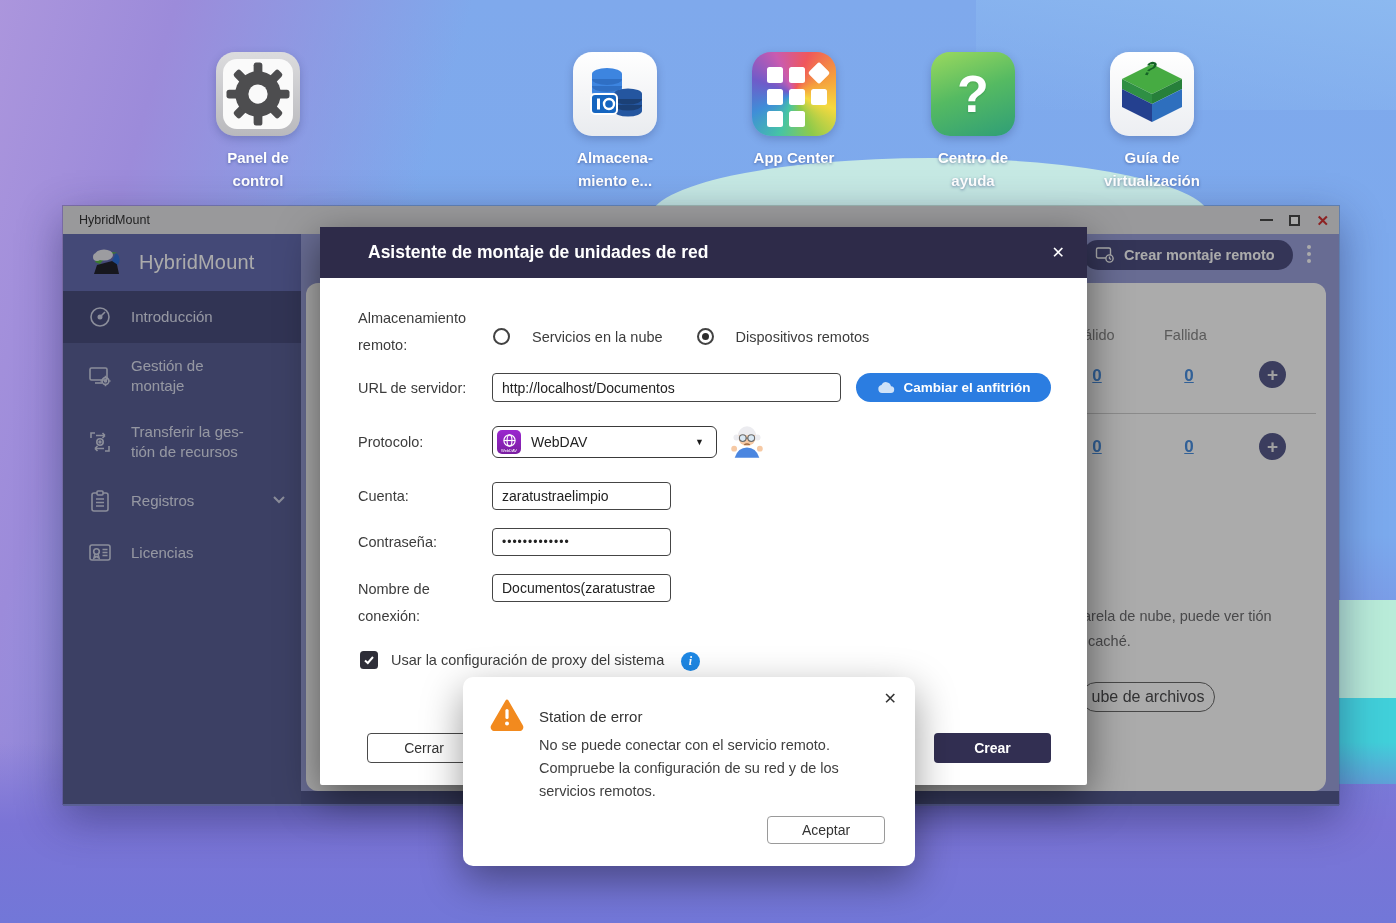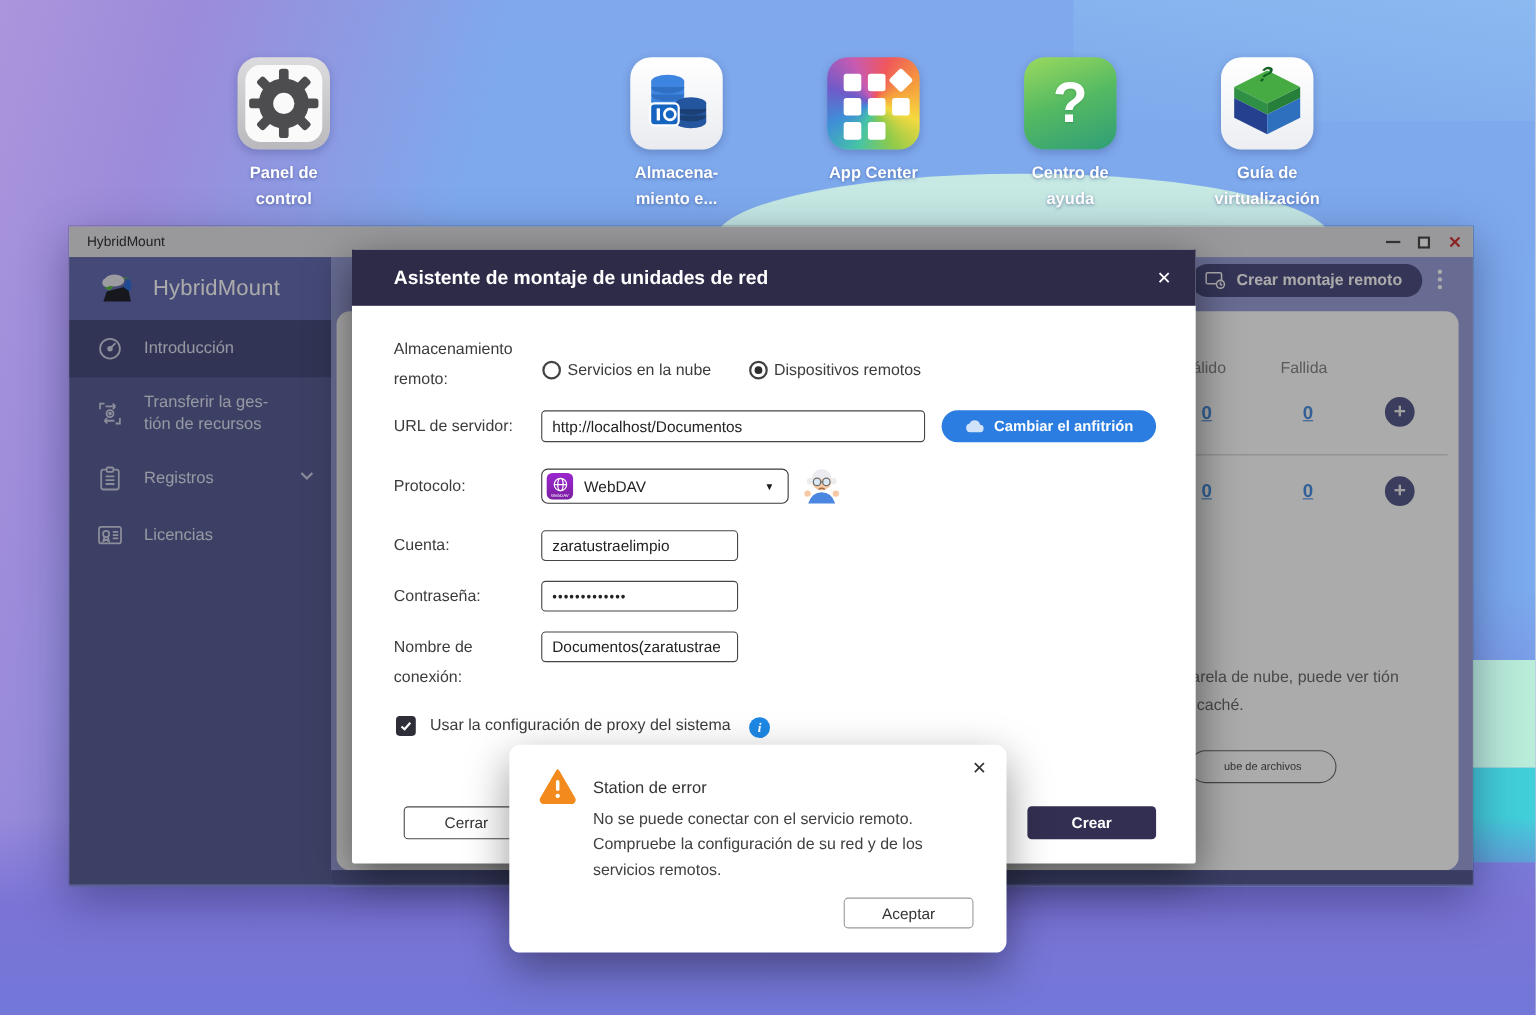--- a/index.html
+++ b/index.html
@@ -71,38 +71,38 @@
   .card { position:absolute; left:5px; top:49px; width:1020px; height:508px; background:#fff; border-radius:12px; }
   .navy-strip { position:absolute; left:0; right:0; top:557px; height:15px; background:#565c92; }
 
   .ph { position:absolute; font-size:14.5px; color:#888; }
   .zero { position:absolute; font-size:17px; color:#4a90e2; text-decoration:underline; font-weight:bold; width:30px; text-align:center; }
   .pluscirc { position:absolute; width:27px; height:27px; border-radius:50%; background:#585c8d; color:#efefef;
     display:flex; align-items:center; justify-content:center; font-size:19px; font-weight:bold; line-height:1; cursor:pointer; }
   .cdivider { position:absolute; height:1px; background:#cfcfcf; }
   .cnote { position:absolute; font-size:14.5px; color:#6e6e70; }
   .cpill { position:absolute; width:134px; height:30px; border:1.5px solid #6a6a6a; border-radius:16px;
-    display:flex; align-items:center; justify-content:center; font-size:10px; color:#4c4c4e; background:transparent; }
+    display:flex; align-items:center; justify-content:center; font-size:16px; color:#4c4c4e; background:transparent; }
 
   .dim { position:absolute; inset:0; background:rgba(0,0,0,0.33); z-index:50; }
 
   
   .wizard { position:absolute; left:320px; top:227px; width:767px; height:558px; background:#fff; z-index:10;
     box-shadow:0 12px 40px rgba(0,0,0,0.5); border-radius:2px; }
-  .wiz-header { height:51px; background:#2e2b49; display:flex; align-items:center; padding:0 22px 0 38px; }
+  .wiz-header { height:51px; background:#2e2b49; display:flex; align-items:center; padding:0 22px 0 48px; }
   .wiz-title { color:#fff; font-size:17.5px; font-weight:bold; }
   .wiz-close { margin-left:auto; color:#fff; font-size:16px; cursor:pointer; }
   .flabel { position:absolute; font-size:14.5px; color:#3c3c3c; line-height:27px; }
   .flabel span { display:block; }
   .tinput { position:absolute; border:1px solid #454545; border-radius:4px; font-size:14px; padding:0 9px;
     color:#222; font-family:"Liberation Sans",sans-serif; background:#fff; outline:none; }
   .radio-row { position:absolute; left:173px; top:101px; display:flex; align-items:center; font-size:14.5px; color:#3c3c3c; }
   .rc { width:17px; height:17px; border:2px solid #424242; border-radius:50%; position:relative; flex:none; }
   .rc.on::after { content:""; position:absolute; left:3px; top:3px; width:7px; height:7px; border-radius:50%; background:#2d2d2d; }
-  .radio-row .rlbl { margin-left:6px; }
+  .radio-row .rlbl { margin-left:22px; }
   .btn-blue { position:absolute; left:536px; top:146px; width:195px; height:29px; border-radius:15px; border:none;
     background:#2b7de1; color:#fff; font-weight:bold; font-size:13.5px; display:flex; align-items:center;
     justify-content:center; gap:9px; cursor:pointer; font-family:"Liberation Sans",sans-serif; }
   .selectbox { position:absolute; left:172px; top:199px; width:225px; height:32px; border:1.5px solid #3a3a3a;
     border-radius:6px; display:flex; align-items:center; padding:0 12px 0 4px; cursor:pointer; background:#fff; }
   .wdv-ic { width:24px; height:24px; border-radius:5px; background:linear-gradient(180deg,#9b27cf,#7b1fa2);
     position:relative; flex:none; display:flex; align-items:center; justify-content:center; }
   .wdv-micro { position:absolute; bottom:1px; left:0; right:0; text-align:center; font-size:4px; color:#fff; }
   .sel-lbl { margin-left:10px; font-size:14px; color:#222; }
   .sel-caret { margin-left:auto; font-size:9px; color:#1c1c1c; }
@@ -288,20 +288,35 @@
                 <line x1="13" y1="13" x2="18" y2="8"></line>
                 <circle cx="13" cy="13" r="1.7" fill="#cfd3e6"></circle>
             </svg>
           </span>
           <span class="slbl">
               <span>Introducción</span>
               <span></span>
             </span>
         </div>
 
+        <div class="sitem">
+          <span class="sicon">
+            <svg width="26" height="26" viewBox="0 0 26 26" fill="none" stroke="#cfd3e6" stroke-width="1.6">
+              <rect x="3" y="5" width="17" height="12" rx="1.5"></rect>
+              <path d="M8 20 h7"></path>
+              <circle cx="18.5" cy="18" r="3.4"></circle>
+                <circle cx="18.5" cy="18" r="1" fill="#cfd3e6"></circle>
+              <path d="M18.5 14 v-1.2 M18.5 22 v1.2 M14.7 18 h-1.2 M22.3 18 h1.2"></path>
+            </svg>
+          </span>
+          <span class="slbl">
+              <span>Gestión de</span>
+              <span>montaje</span>
+            </span>
+        </div>
 
         <div class="sitem">
           <span class="sicon">
             <svg width="26" height="26" viewBox="0 0 26 26" fill="none" stroke="#cfd3e6" stroke-width="1.6">
               <path d="M8 4 h-4 v5"></path>
                 <path d="M18 22 h4 v-5"></path>
               <path d="M9 6.5 h9 m0 0 l-2.5 -2.5 m2.5 2.5 l-2.5 2.5"></path>
               <path d="M17 19.5 h-9 m0 0 l2.5 -2.5 m-2.5 2.5 l2.5 2.5"></path>
               <circle cx="13" cy="13" r="3.2"></circle>
                 <circle cx="13" cy="13" r="0.9" fill="#cfd3e6"></circle>

